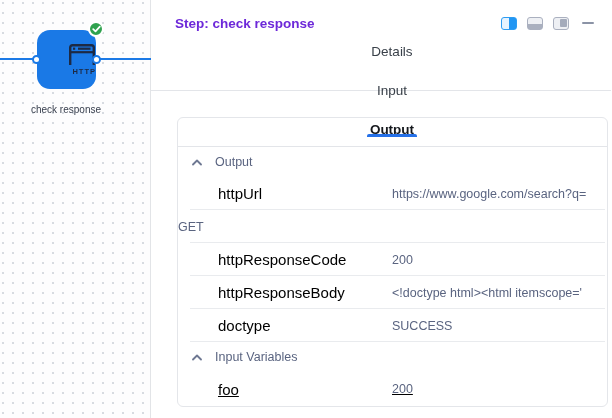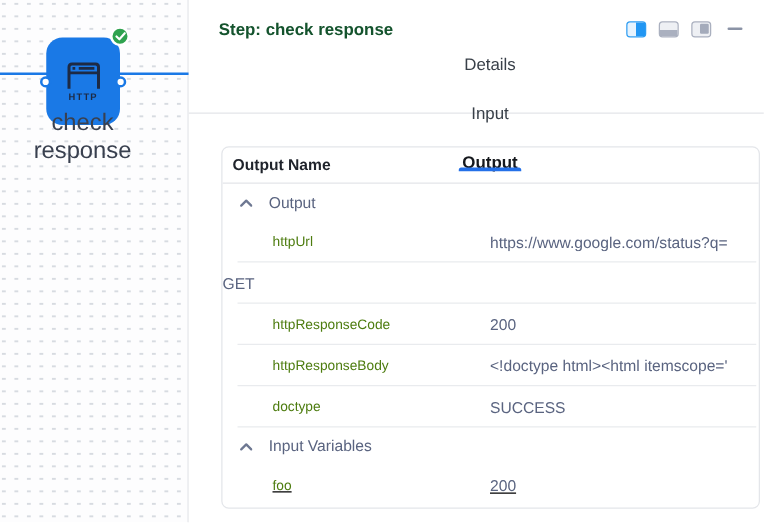--- a/index.html
+++ b/index.html
@@ -7,39 +7,39 @@
     font-family:"Liberation Sans", sans-serif; background:#ffffff; }
   .app { display:flex; width:612px; height:418px; }
 
   
   .canvas { position:relative; width:151px; height:418px; flex:0 0 151px;
     background-color:#fdfdfe;
     background-image:radial-gradient(1.8px 0.9px at 3px 3px, #d7dbe1 97%, transparent 100%);
     background-size:10px 10px;
     border-right:1px solid #e2e4e7; }
   .edge { position:absolute; left:0; top:58px; width:151px; height:2px; background:#1a79e6; }
-  .node { position:absolute; left:37px; top:30px; width:59px; height:70px;
+  .node { position:absolute; left:37px; top:30px; width:59px; height:59px;
     background:#1a79e6; border-radius:13px; display:flex; flex-direction:column;
-    align-items:center; justify-content:center; }
+    align-items:flex-end; justify-content:center; }
   .node-http-text { color:#1d2a44; font-size:7.5px; font-weight:bold;
     letter-spacing:1px; margin-top:1px; }
   .badge { position:absolute; top:-9px; right:-8px; width:16px; height:16px;
     background:#2fa24f; border:2.5px solid #ffffff; border-radius:50%;
     display:flex; align-items:center; justify-content:center; }
   .port { position:absolute; width:9px; height:9px; background:#ffffff;
     border:2px solid #1a79e6; border-radius:50%; top:50%; margin-top:-4.5px; }
   .port-left { left:-5px; } .port-right { right:-5px; }
-  .node-label { position:absolute; left:2px; top:88px; width:128px;
-    text-align:center; font-size:19px; color:#39404f; }
+  .node-label { position:absolute; left:2px; top:104px; width:128px;
+    text-align:center; font-size:10px; color:#39404f; }
 
   
   .panel { position:relative; width:460px; height:418px; background:#ffffff; }
   .panel-header { height:44px; display:flex; align-items:center;
     padding:2px 16px 0 24px; }
-  .panel-title { font-size:13.5px; font-weight:bold; color:#14532d; flex:1 1 auto; }
+  .panel-title { font-size:13.5px; font-weight:bold; color:#6d28d9; flex:1 1 auto; }
   .window-controls { display:flex; align-items:center; gap:10px; }
   .wc { width:16px; height:13px; border-radius:3px; position:relative; cursor:pointer; }
   .wc-right { border:1.5px solid #2d9cf2;
     background:linear-gradient(to right, #e6f3fe 0 50%, #2196f3 50% 100%); }
   .wc-bottom { border:1.5px solid #aab0bf;
     background:linear-gradient(to bottom, #eef0f4 0 58%, #aab0bf 58% 100%); }
   .wc-float { border:1.5px solid #aab0bf; background:#eef0f4; }
   .wc-float .inner { position:absolute; top:1.5px; bottom:1.5px; right:1.5px;
     width:7px; background:#a4abbb; border-radius:1px; }
   .min-btn { width:14px; height:14px; display:flex; align-items:center;
@@ -65,21 +65,21 @@
   .row.group { height:30px; }
   .row.data { height:33px; }
   .row.data:last-child { height:34px;text-decoration:underline; }
   .row.data::after { content:""; position:absolute; left:12px; right:2px;
     bottom:0; height:1px; background:#e9ebee; }
   .row.data:last-child::after { display:none; }
   .gcell { display:flex; align-items:center; gap:12px; padding-left:13px; }
   .chev { width:12px; height:12px; display:flex; align-items:center;
     justify-content:center; cursor:pointer; }
   .gname { font-size:12.5px; color:#5a6480; }
-  .rname { font-size:11px; color:#4d7c0f; padding-left:40px;
+  .rname { font-size:15px; color:#000000; padding-left:40px;
     white-space:nowrap; overflow:hidden; }
   .rvalue { font-size:12.5px; color:#5a6480; white-space:nowrap;
     overflow:hidden; padding-right:6px; }
 </style>
 </head>
 <body>
 
 <div class="app">
 
   <div class="canvas">
@@ -120,37 +120,36 @@
     </div>
 
     <div class="tabs">
       <div class="tab">Details</div>
       <div class="tab">Input</div>
       <div class="tab active">Output</div>
     </div>
 
     <div class="card">
       <div class="trow thead">
-        <span class="th-name">Output Name</span>
       </div>
 
       <div class="trow row group">
         <div class="gcell">
           <span class="chev">
             <svg width="10" height="7" viewBox="0 0 10 7">
               <polyline points="1,5.5 5,1.5 9,5.5" fill="none" stroke="#6e7892" stroke-width="1.8" stroke-linecap="round" stroke-linejoin="round"></polyline>
             </svg>
           </span>
           <span class="gname">Output</span>
         </div>
       </div>
 
       <div class="trow row data">
         <span class="rname">httpUrl</span>
-        <span class="rvalue">https://www.google.com/status?q=</span>
+        <span class="rvalue">https://www.google.com/search?q=</span>
       </div>
       <div class="trow row data">
         <span class="rvalue">GET</span>
       </div>
       <div class="trow row data">
         <span class="rname">httpResponseCode</span>
         <span class="rvalue">200</span>
       </div>
       <div class="trow row data">
         <span class="rname">httpResponseBody</span>

